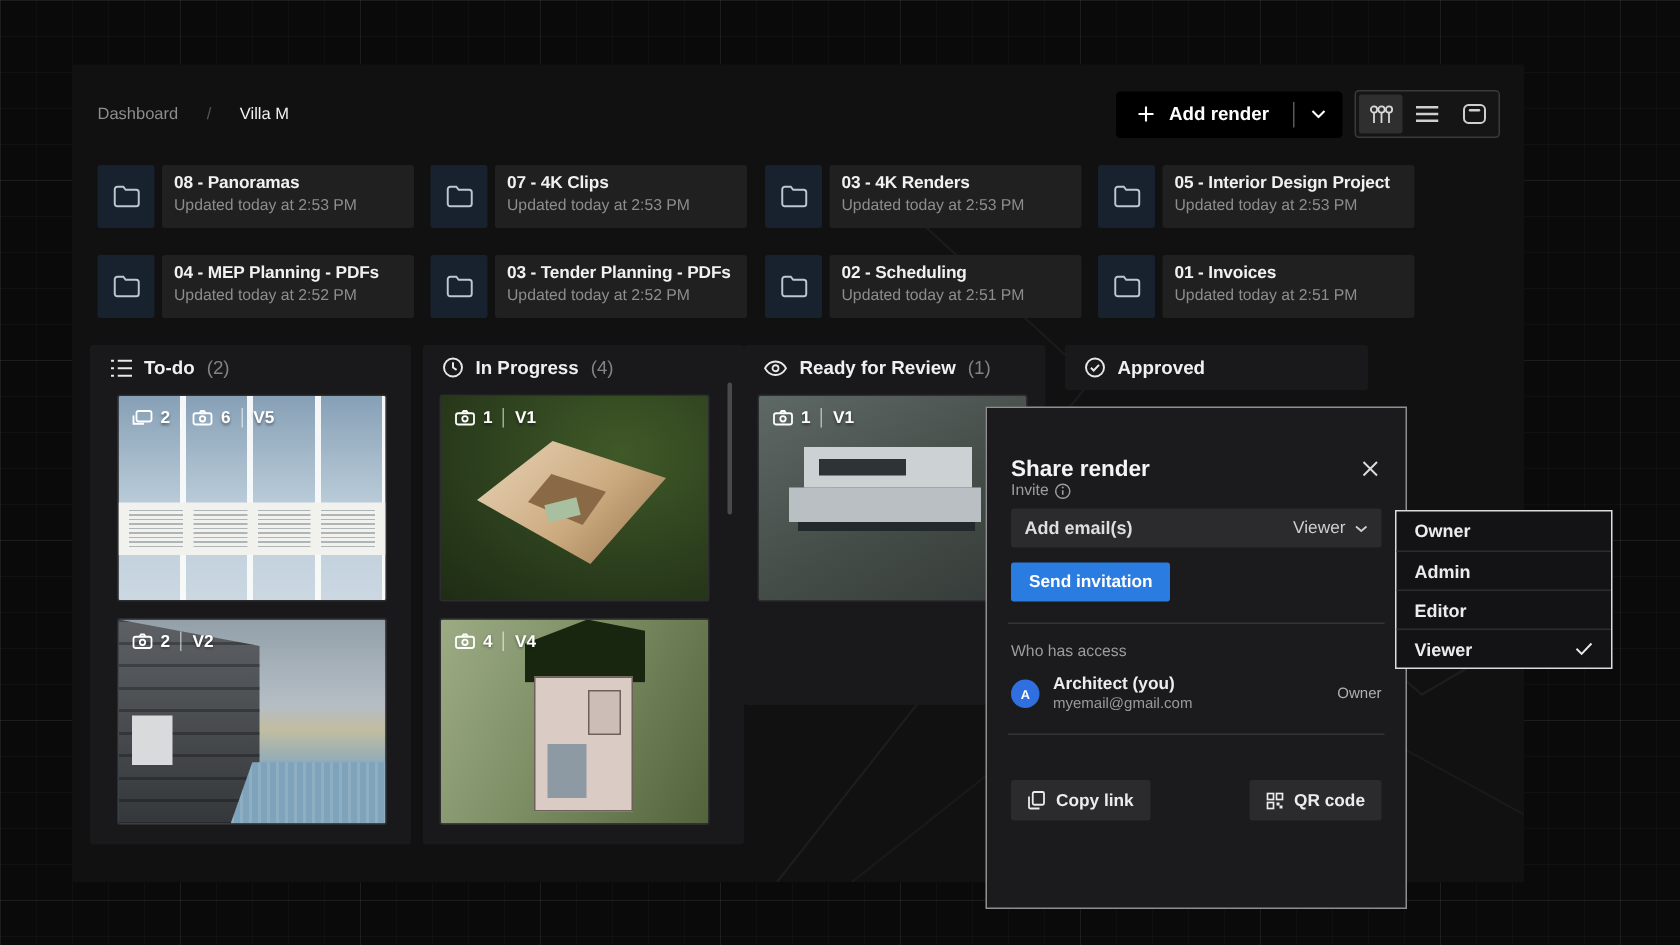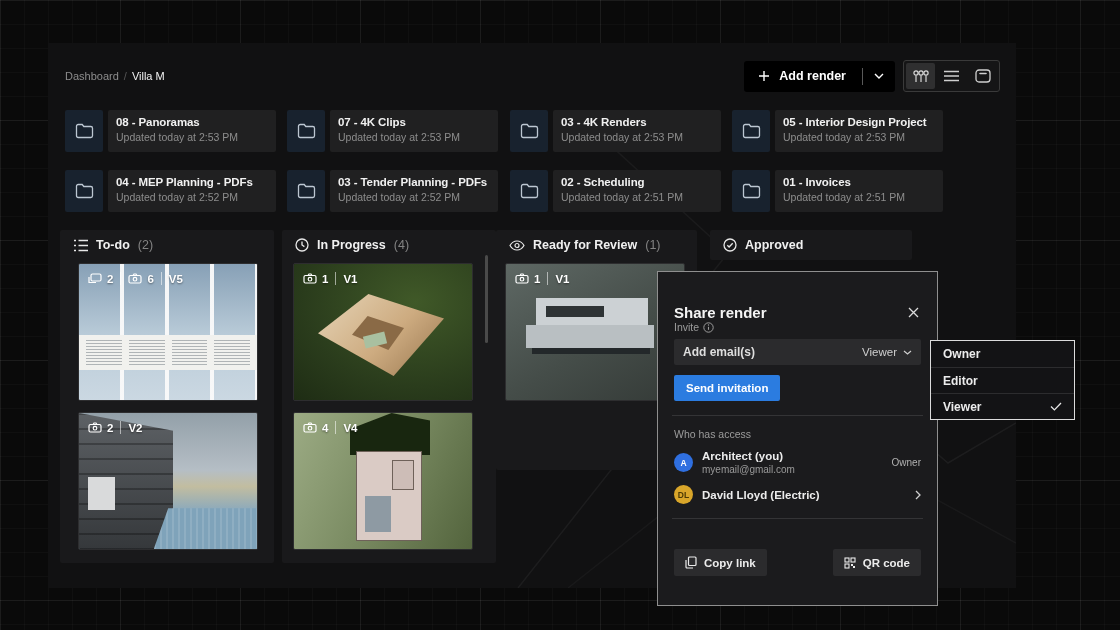--- a/index.html
+++ b/index.html
@@ -9,21 +9,21 @@
     background-image:
       linear-gradient(rgba(255,255,255,0.05) 1px, transparent 1px),
       linear-gradient(90deg, rgba(255,255,255,0.05) 1px, transparent 1px),
       linear-gradient(rgba(255,255,255,0.022) 1px, transparent 1px),
       linear-gradient(90deg, rgba(255,255,255,0.022) 1px, transparent 1px);
     background-size:120px 120px,120px 120px,24px 24px,24px 24px;
   }
   .window { position:absolute; left:48px; top:43px; width:968px; height:545px; background:#111112; z-index:1; overflow:hidden; }
 
   
-  .crumb { position:absolute; left:17px; top:27px; font-size:11px; color:#8d8d8d; display:flex; gap:5px; align-items:center; }
+  .crumb { position:absolute; left:17px; top:27px; font-size:11px; color:#8d8d8d; display:flex; gap:19px; align-items:center; }
   .crumb .cur { color:#f2f2f2; font-weight:normal; }
   .crumb .sep { color:#565656; }
   .actions { position:absolute; right:16px; top:17px; display:flex; gap:8px; align-items:center; }
   .btn-add { display:flex; align-items:center; height:31px; background:#000000; border-radius:3px; color:#fff; cursor:pointer; }
   .btn-add .main { display:flex; align-items:center; gap:9px; padding:0 16px 0 14px; font-size:12.5px; font-weight:bold; }
   .btn-add .split { width:1px; height:17px; background:rgba(255,255,255,0.35); }
   .btn-add .chev { padding:0 11px; display:flex; align-items:center; }
   .view-toggle { display:flex; align-items:center; gap:2px; background:#151516; border:1px solid #3a3a3a; border-radius:3px; padding:2px; height:32px; }
   .view-toggle .seg { width:29px; height:26px; display:flex; align-items:center; justify-content:center; border-radius:2px; cursor:pointer; }
   .view-toggle .seg.active { background:#2f2f30; }
@@ -443,31 +443,20 @@
     <div class="person">
       <div class="avatar" style="background:#2f6fe0">
           <span>A</span>
         </div>
       <div>
         <div class="p-name">Architect (you)</div>
         <div class="p-mail">myemail@gmail.com</div>
       </div>
       <div class="p-right">Owner</div>
     </div>
-    <div class="person">
-      <div class="avatar" style="background:#d9a62a;color:#4c3a05">
-          <span>DL</span>
-        </div>
-      <div class="p-name">David Lloyd (Electric)</div>
-      <div class="p-right">
-        <svg width="6" height="10" viewBox="0 0 6 10">
-            <path d="M1 1l4 4-4 4" stroke="#cfcfcf" stroke-width="1.3" fill="none"></path>
-          </svg>
-      </div>
-    </div>
 
     <div class="m-div"></div>
 
     <div class="m-foot">
       <div class="btn-ghost">
         <svg width="12" height="13" viewBox="0 0 12 13">
             <rect x="3.5" y="1" width="7.5" height="8.5" rx="1" stroke="#ececec" stroke-width="1.2" fill="none"></rect>
             <path d="M8 12H2a1 1 0 01-1-1V4" stroke="#ececec" stroke-width="1.2" fill="none"></path>
           </svg>
         <span>Copy link</span>
@@ -482,20 +471,23 @@
         <span>QR code</span>
       </div>
     </div>
   </div>
 
   <div class="role-menu">
     <div class="role-item">
         <span>Owner</span>
       </div>
     <div class="role-item">
+        <span>Admin</span>
+      </div>
+    <div class="role-item">
         <span>Editor</span>
       </div>
     <div class="role-item">
       <span>Viewer</span>
       <span class="chk">
         <svg width="12" height="9" viewBox="0 0 12 9">
             <path d="M1 4.5l3.4 3.4L11 1" stroke="#e8e8e8" stroke-width="1.3" fill="none"></path>
           </svg>
       </span>
     </div>

